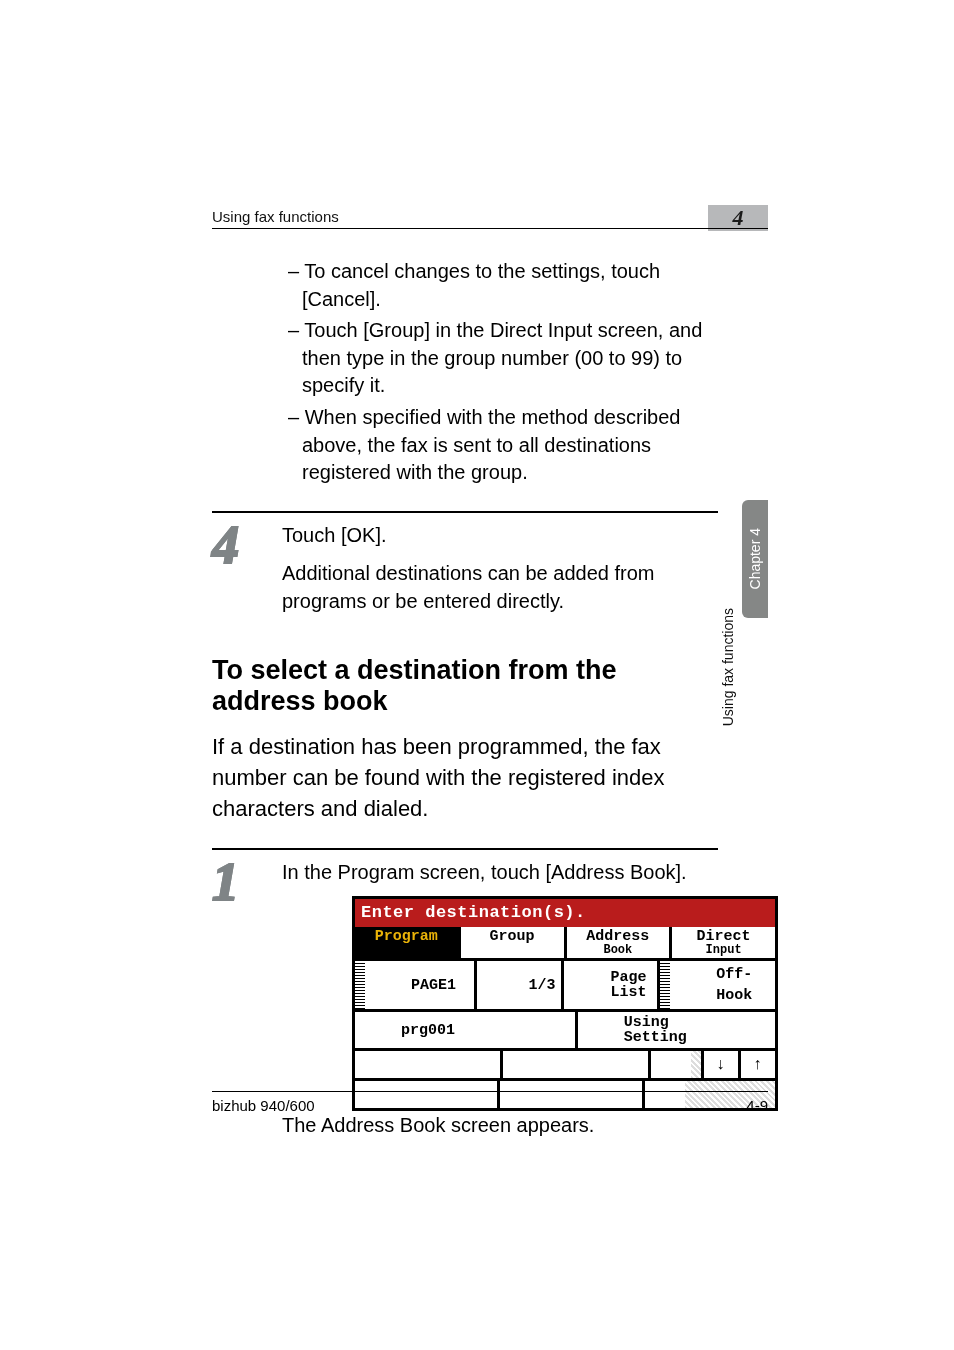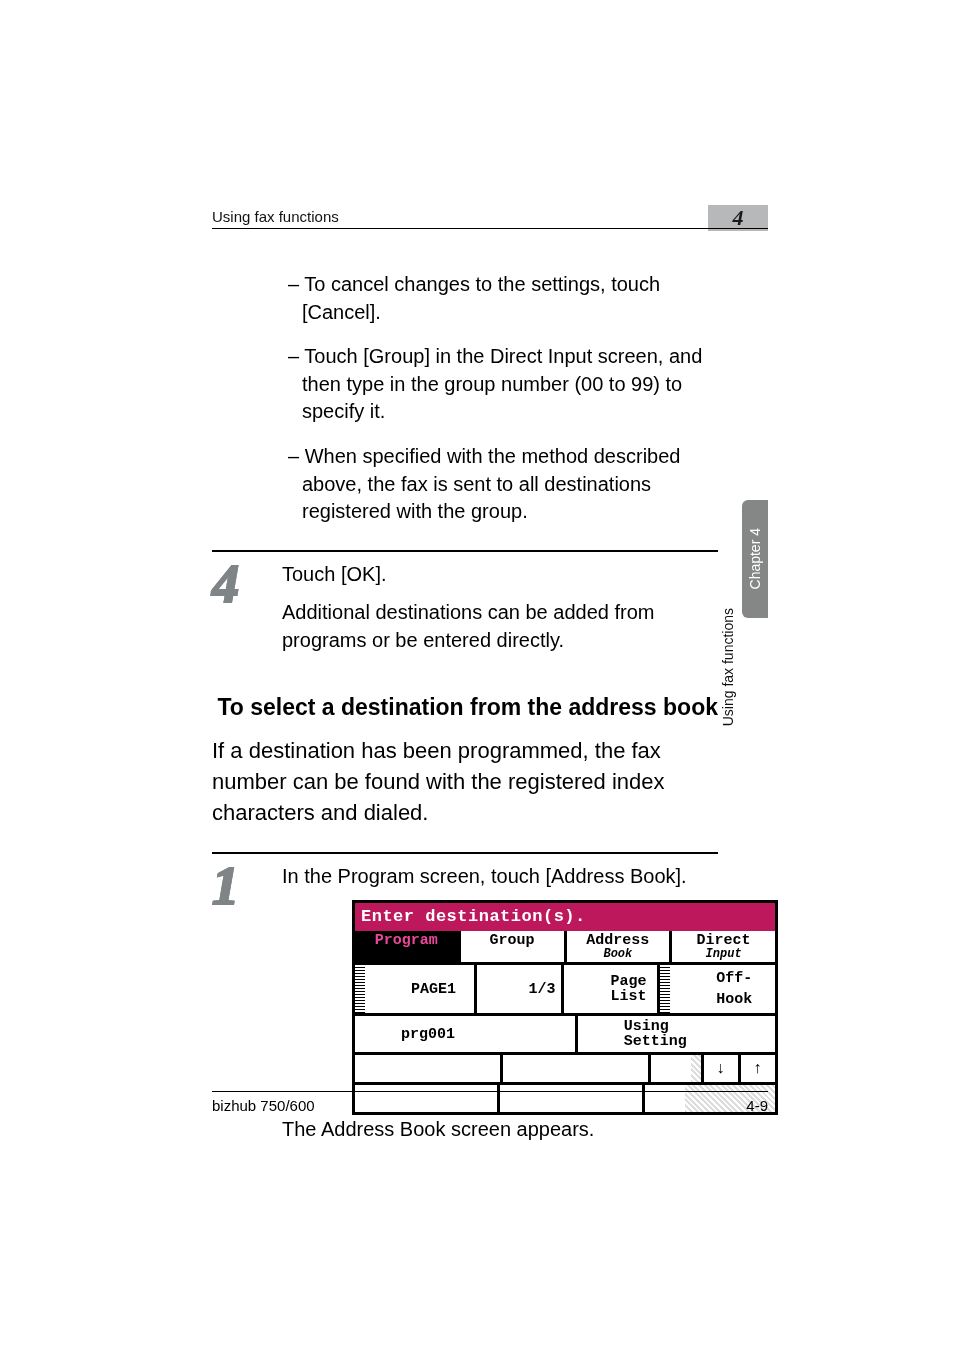--- a/index.html
+++ b/index.html
@@ -33,51 +33,51 @@
   .sidetab span{color:var(--tab-text);font-size:14px;
                 writing-mode:vertical-rl;transform:rotate(180deg);}
   .sidetext{position:absolute;right:218px;top:608px;
             font-size:14px;color:#111;
             writing-mode:vertical-rl;transform:rotate(180deg);}
 
   
   .col{position:absolute;left:212px;right:236px;top:254px;}
 
   .indent-list{margin:0 0 0 76px;font-size:20px;line-height:1.38;}
-  .indent-list p{margin:17px 0 4px 0;text-indent:-14px;padding-left:14px;}
+  .indent-list p{margin:4px 0 4px 0;text-indent:-14px;padding-left:14px;}
 
   .step-rule{height:0;border-top:2px solid var(--rule);
              margin:24px 0 8px 0;}
   .step{display:flex;align-items:flex-start;gap:24px;margin-bottom:6px;}
   .step .num{font-family:Georgia,'Times New Roman',serif;font-style:italic;
              font-weight:700;font-size:54px;line-height:0.9;
              color:#fff;-webkit-text-stroke:2px var(--step-fill);
              text-shadow:0 0 0 var(--step-fill);min-width:46px;
              background:linear-gradient(var(--step-fill),var(--step-fill));
              -webkit-background-clip:text;background-clip:text;}
   
   .step .num{color:var(--step-fill);}
   .step .body{flex:1;font-size:20px;line-height:1.4;}
   .step .body p{margin:0 0 10px 0;}
 
-  .h2{font-weight:700;font-size:23px;margin:30px 0 14px 0;text-align:right;}
+  .h2{font-weight:700;font-size:27px;margin:30px 0 14px 0;}
   .para{font-size:22px;line-height:1.42;margin:0 0 16px 0;}
 
   
   .fax-wrap{margin:10px 0 0 70px;}
   .fax{width:420px;border:3px solid #000;font-family:'Courier New',monospace;
        font-weight:700;color:#000;}
-  .fax .titlebar{background:#be185d;color:#fff;padding:2px 6px;font-size:17px;
+  .fax .titlebar{background:#b91c1c;color:#fff;padding:2px 6px;font-size:17px;
                  letter-spacing:0.5px;}
   .fax .tabs{display:flex;border-bottom:3px solid #000;}
   .fax .tabs .tab{flex:1;text-align:center;padding:2px 2px;font-size:15px;
                   border-right:3px solid #000;background:#fff;line-height:1;}
   .fax .tabs .tab:last-child{border-right:none;}
-  .fax .tabs .tab.active{background:#000;color:#ec4899;}
-  .fax .tabs .tab .sub{display:block;font-size:12px;line-height:1;font-style:italic;}
+  .fax .tabs .tab.active{background:#000;color:#eab308;}
+  .fax .tabs .tab .sub{display:block;font-size:12px;line-height:1;}
   .fax .row{display:flex;border-bottom:3px solid #000;}
   .fax .row:last-child{border-bottom:none;}
   .fax .cell{border-right:3px solid #000;padding:3px 6px;font-size:15px;
              display:flex;align-items:center;margin-left:40px;}
   .fax .cell:last-child{border-right:none;}
   .fax .cell.dim{background:repeating-linear-gradient(45deg,#ddd 0 2px,#fff 2px 4px);}
   .fax .grip{width:10px;background:repeating-linear-gradient(0deg,#000 0 1px,#fff 1px 3px);}
   .fax .arrow-cell{flex:1;display:flex;}
   .fax .arrow-btn{flex:1;display:flex;align-items:center;justify-content:center;
                   border-right:3px solid #000;font-size:16px;padding:2px 0;}
@@ -197,16 +197,16 @@
           </div>
         </div>
 
         <p class="after-fax">The Address Book screen appears.</p>
       </div>
     </div>
 
   </div>
 
   <div class="foot-rule"></div>
-  <div class="foot-left">bizhub 750/600</div>
+  <div class="foot-left">bizhub 940/600</div>
   <div class="foot-right">4-9</div>
 
 </div>
 
 </body></html>

